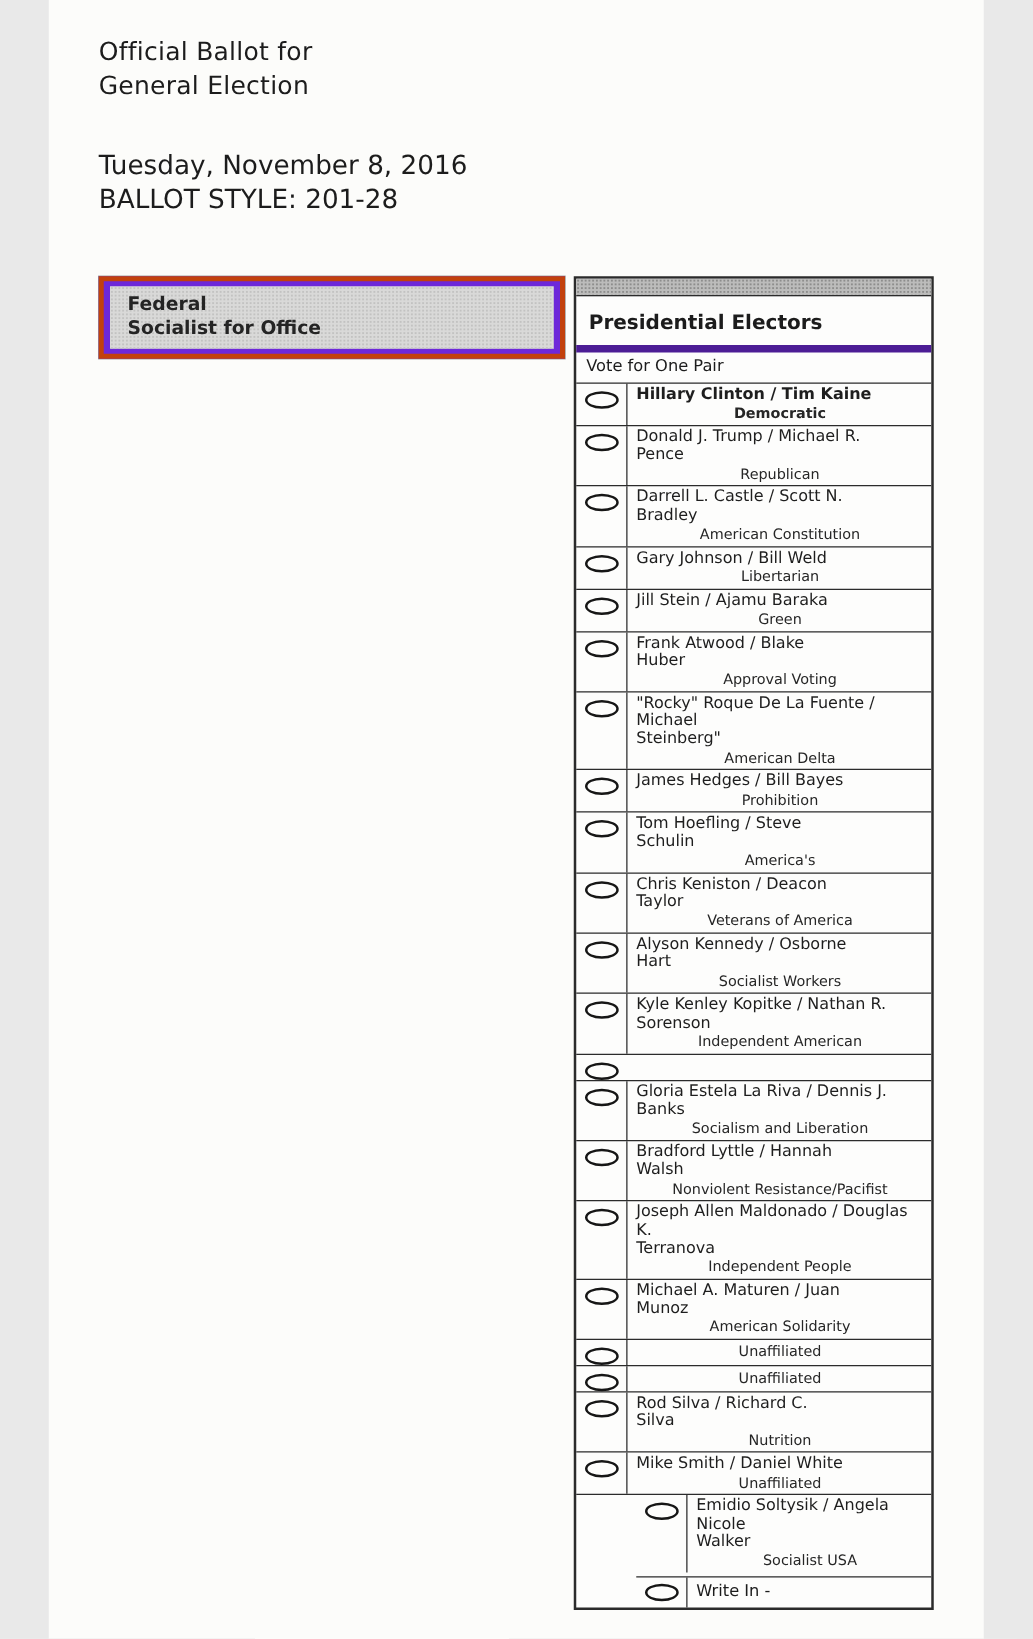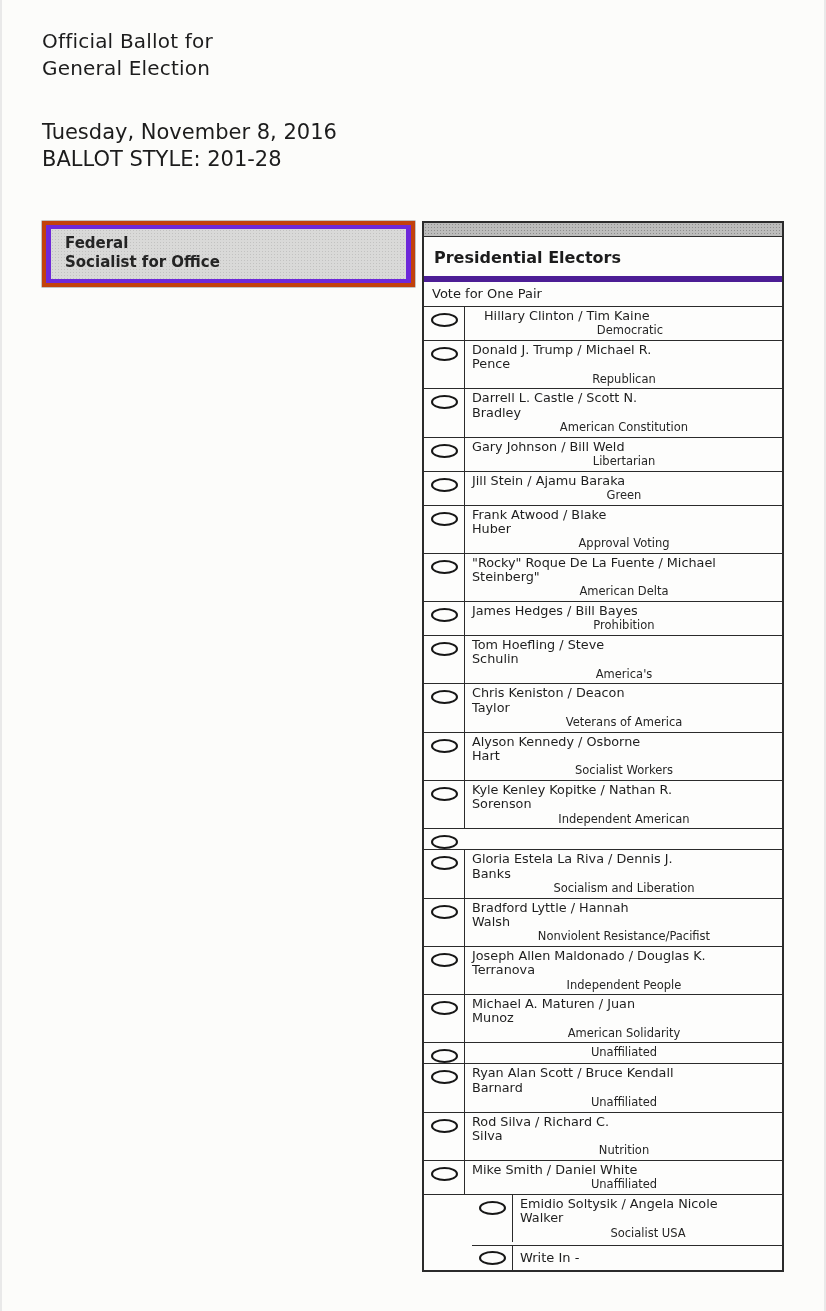--- a/index.html
+++ b/index.html
@@ -2,21 +2,21 @@
 <html><head>
 <meta charset="utf-8">
 <style>
   html, body {
     margin: 0;
     padding: 0;
     background: #e9e9e9;
   }
   .page {
     position: relative;
-    width: 822px;
+    width: 748px;
     height: 1311px;
     margin: 0 auto;
     background: #fcfcfa;
     color: #1c1c1c;
     font-family: "DejaVu Sans", "Liberation Sans", sans-serif;
     overflow: hidden;
     box-sizing: border-box;
   }
   .page-header {
     padding: 28px 40px 0 40px;
@@ -123,22 +123,21 @@
   }
   .cand-party {
     font-size: 11.5px;
     line-height: 1.1;
     padding-top: 1px;
     color: #262626;
     text-align: center;
   }
   .row.bold .cand-name,
   .row.bold .cand-party {
-    font-weight: normal;
-    margin-left: 12px;
+    font-weight: bold;
   }
   
   .row.write-in {
     border-top: 1px solid #2b2b2b;
     margin-top: 3px;
   }
   .row.write-in .bubble-cell { padding-top: 5px; }
   .row.write-in .cand-cell {
     padding: 4px 6px 5px 7px;
     font-size: 13px;
@@ -344,22 +343,20 @@
               </div>
               <div class="cand-cell">
                 <div class="cand-party">Unaffiliated</div>
               </div>
             </div>
             <div class="row">
               <div class="bubble-cell">
                 <span class="bubble"></span>
               </div>
               <div class="cand-cell">
-                <div class="cand-name">Ryan Alan Scott / Bruce Kendall
-Barnard</div>
                 <div class="cand-party">Unaffiliated</div>
               </div>
             </div>
             <div class="row">
               <div class="bubble-cell">
                 <span class="bubble"></span>
               </div>
               <div class="cand-cell">
                 <div class="cand-name">Rod Silva / Richard C.
 Silva</div>

